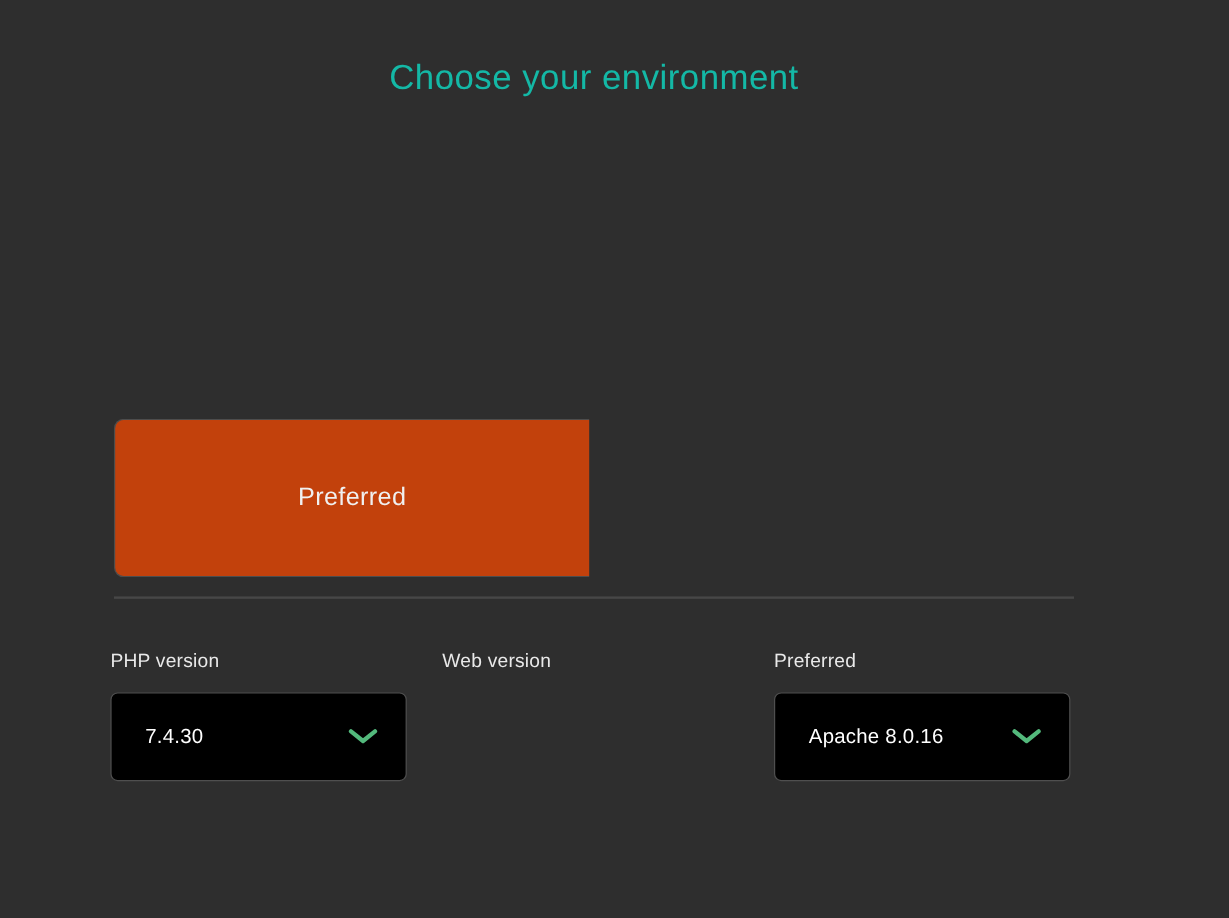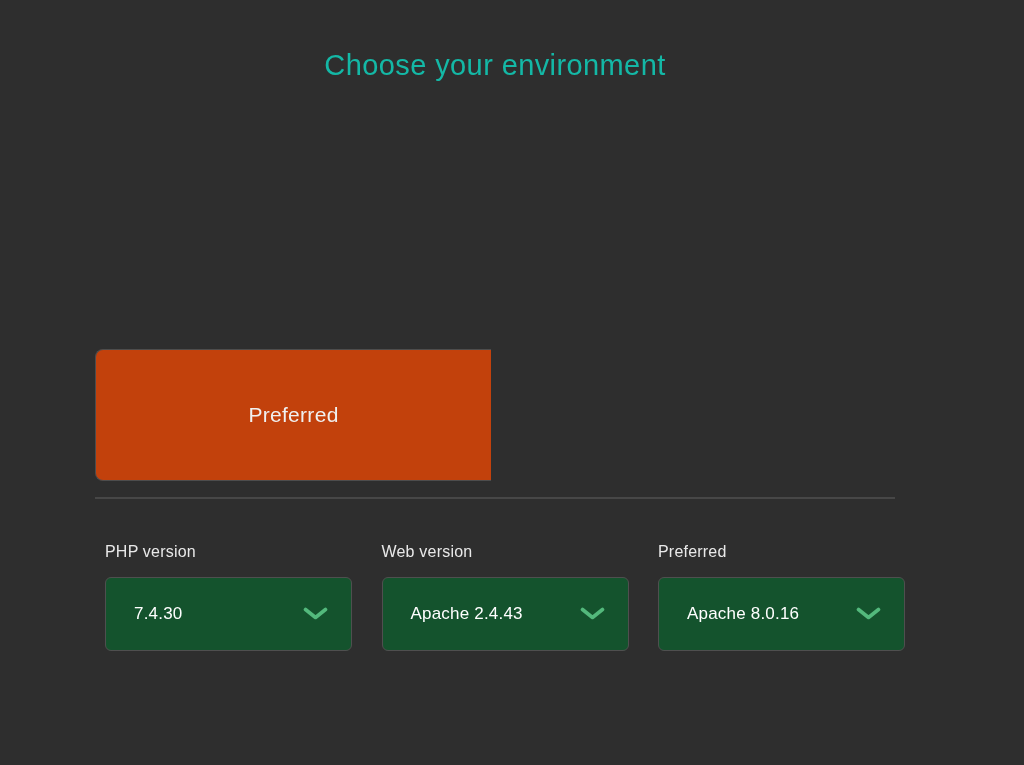--- a/index.html
+++ b/index.html
@@ -82,41 +82,41 @@
     position: absolute;
     top: 497px;
     left: 95px;
     width: 800px;
     height: 2px;
     background: #474747;
   }
   .fields {
     position: absolute;
     top: 543px;
-    left: 105px;
+    left: 92px;
     width: 800px;
     display: flex;
     justify-content: space-between;
   }
   .field {
     width: 247px;
   }
   .field-label {
     display: block;
     color: #e9e9e9;
     font-size: 16px;
     line-height: 18px;
     letter-spacing: 0.2px;
   }
   .select {
     box-sizing: border-box;
     margin-top: 16px;
     width: 100%;
     height: 74px;
-    background: #14532d;
+    background: #000000;
     border: 1px solid #4f4f4f;
     border-radius: 6px;
     display: flex;
     align-items: center;
     justify-content: space-between;
     padding: 0 23px 0 28px;
     cursor: pointer;
   }
   .select-value {
     color: #ffffff;
@@ -153,28 +153,20 @@
         <span class="chevron">
           <svg width="25" height="14" viewBox="0 0 25 14" aria-hidden="true">
             <polyline points="2.5,2.5 12.5,10.5 22.5,2.5" fill="none" stroke="#53b97c" stroke-width="3.6" stroke-linecap="round" stroke-linejoin="round"></polyline>
           </svg>
         </span>
       </div>
     </div>
 
     <div class="field">
       <span class="field-label">Web version</span>
-      <div class="select">
-        <span class="select-value">Apache 2.4.43</span>
-        <span class="chevron">
-          <svg width="25" height="14" viewBox="0 0 25 14" aria-hidden="true">
-            <polyline points="2.5,2.5 12.5,10.5 22.5,2.5" fill="none" stroke="#53b97c" stroke-width="3.6" stroke-linecap="round" stroke-linejoin="round"></polyline>
-          </svg>
-        </span>
-      </div>
     </div>
 
     <div class="field">
       <span class="field-label">Preferred</span>
       <div class="select">
         <span class="select-value">Apache 8.0.16</span>
         <span class="chevron">
           <svg width="25" height="14" viewBox="0 0 25 14" aria-hidden="true">
             <polyline points="2.5,2.5 12.5,10.5 22.5,2.5" fill="none" stroke="#53b97c" stroke-width="3.6" stroke-linecap="round" stroke-linejoin="round"></polyline>
           </svg>

